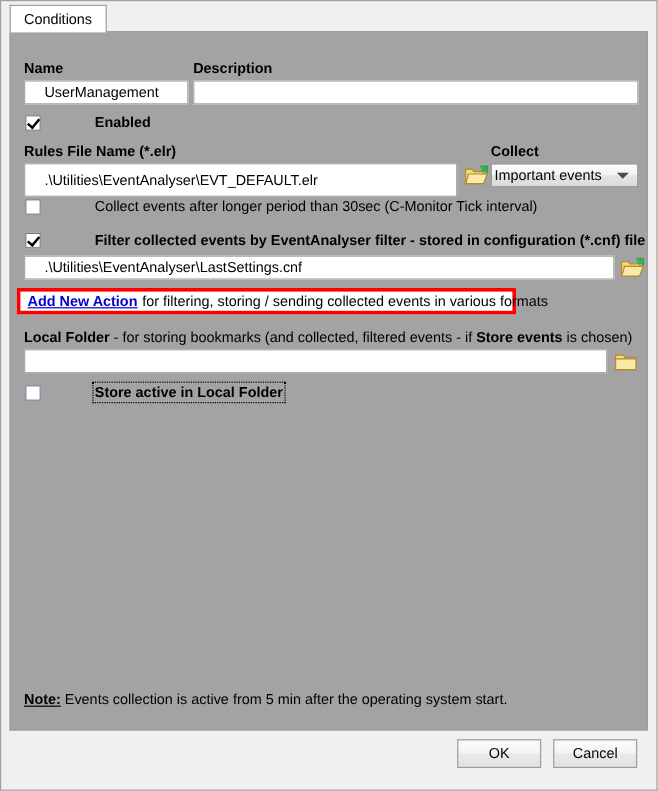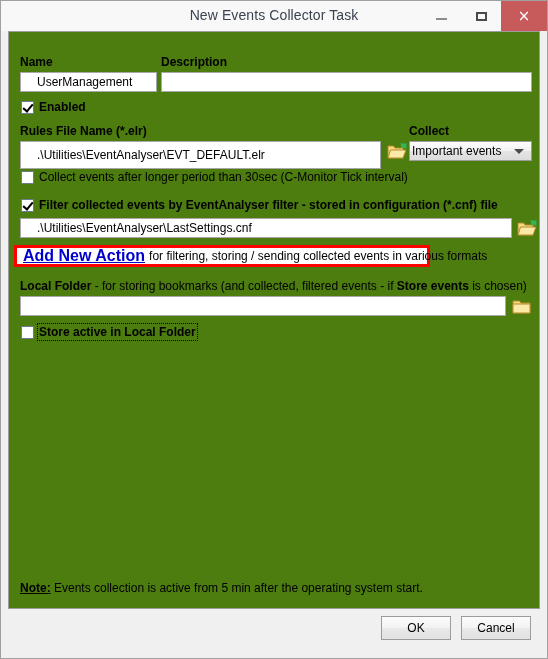--- a/index.html
+++ b/index.html
@@ -100,21 +100,21 @@
     border: 1px solid #9c9c9c;
     border-bottom: none;
     background: #ffffff;
     color: #000;
   }
   
   .tabpage {
     position: relative;
     margin: 0 7px;
     flex: 1 1 auto;
-    background: #4d7c0f;
+    background: #a3a3a3;
     border: 1px solid #9c9c9c;
     margin-top: -1px;
     overflow: hidden;
   }
   .inner {
     position: absolute;
     left: 0; top: 0; right: 0; bottom: 0;
   }
   
   .lbl {
@@ -158,20 +158,21 @@
     top: 0px;
     width: 4px;
     height: 8px;
     border: solid #000000;
     border-width: 0 2px 2px 0;
     transform: rotate(40deg);
   }
   .cb-label {
     font-size: 12px;
     font-weight: bold;
+    margin-left: 40px;
   }
   .cb-label.normal { font-weight: normal; }
   .focus-dotted {
     outline: 1px dotted #000;
     outline-offset: 1px;
   }
   
   .combo {
     position: absolute;
     box-sizing: border-box;
@@ -206,21 +207,21 @@
     background: #ffffff;
     display: flex;
     align-items: center;
     padding-left: 6px;
     white-space: nowrap;
   }
   .link {
     color: #0000cc;
     font-weight: bold;
     text-decoration: underline;
-    font-size: 16px;
+    font-size: 12px;
     cursor: pointer;
   }
   .redbox .rest {
     font-size: 12px;
     color: #000;
     margin-left: 4px;
   }
   
   .note {
     position: absolute;
@@ -256,35 +257,26 @@
     cursor: default;
   }
   #ok-button { left: 373px; }
   #cancel-button { left: 453px; }
 </style>
 </head>
 <body>
 
 <div class="window">
 
-  <div class="titlebar">
-    <div class="title-text">New Events Collector Task</div>
-    <div class="win-btns">
-      <div class="win-btn">
-        <div class="min-glyph"></div>
-      </div>
-      <div class="win-btn">
-        <div class="max-glyph"></div>
-      </div>
-      <div class="win-btn close">
-        <div class="close-glyph">×</div>
-      </div>
+
+  <div class="tabstrip">
+    <div class="tab">
+      <span>Conditions</span>
     </div>
   </div>
-
 
   <div class="tabpage">
     <div class="inner">
 
       <div class="lbl bold" style="left:11px; top:23px;">Name</div>
       <input class="txtbox" style="left: 11px; top: 40px; width: 137px; height: 20px;" value="UserManagement">
 
       <div class="lbl bold" style="left:152px; top:23px;">Description</div>
       <input class="txtbox" style="left: 152px; top: 40px; width: 371px; height: 20px;" value="">
 

